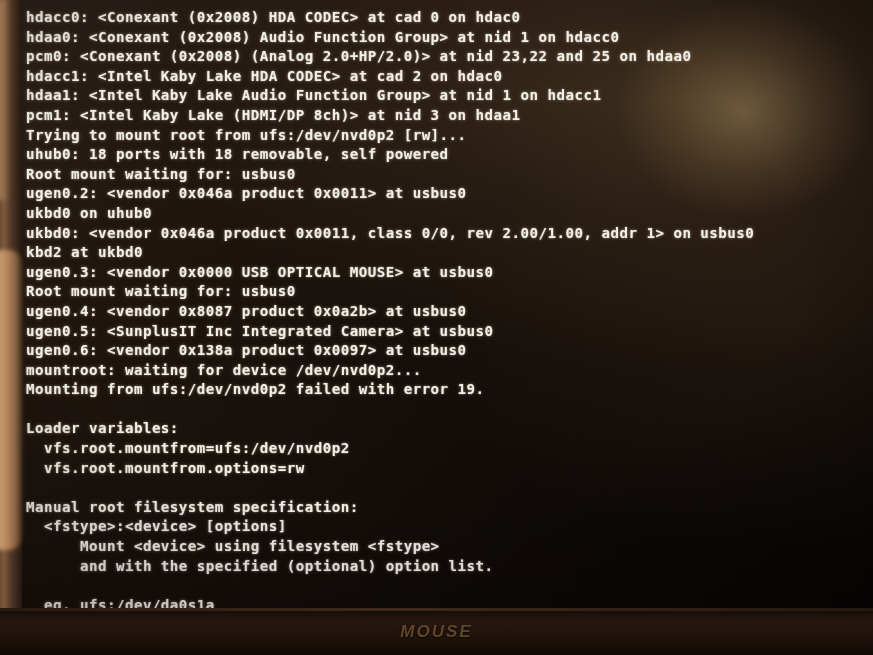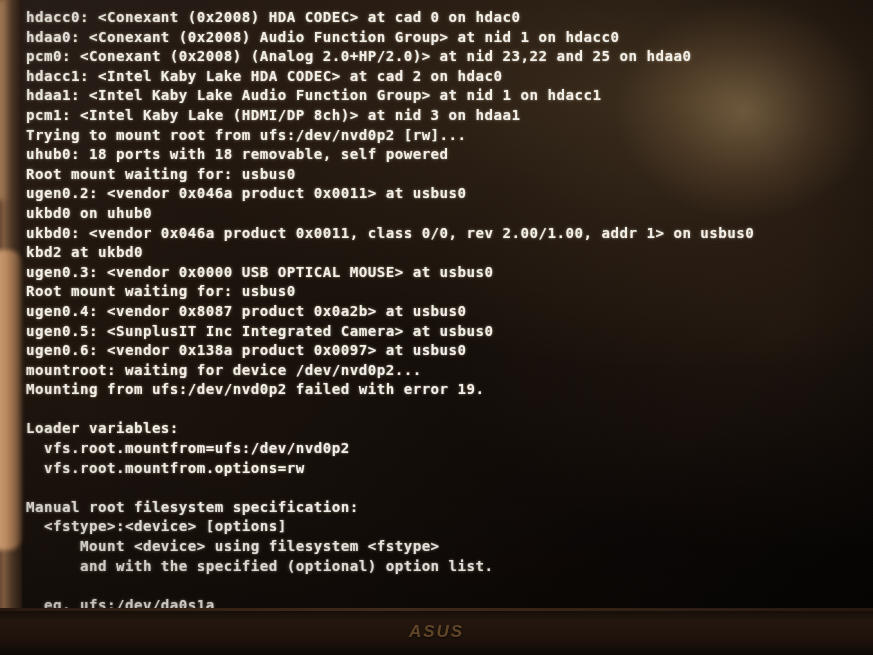--- a/index.html
+++ b/index.html
@@ -157,16 +157,16 @@
 
     <div class="noise"></div>
     <div class="vignette"></div>
   </div>
 
   <div class="bezel-left"></div>
   <div class="hand2"></div>
   <div class="hand"></div>
 
   <div class="bezel-bottom">
-    <div class="asus-logo">ASUS</div>
+    <div class="asus-logo">MOUSE</div>
   </div>
 
 </div>
 
 </body></html>

